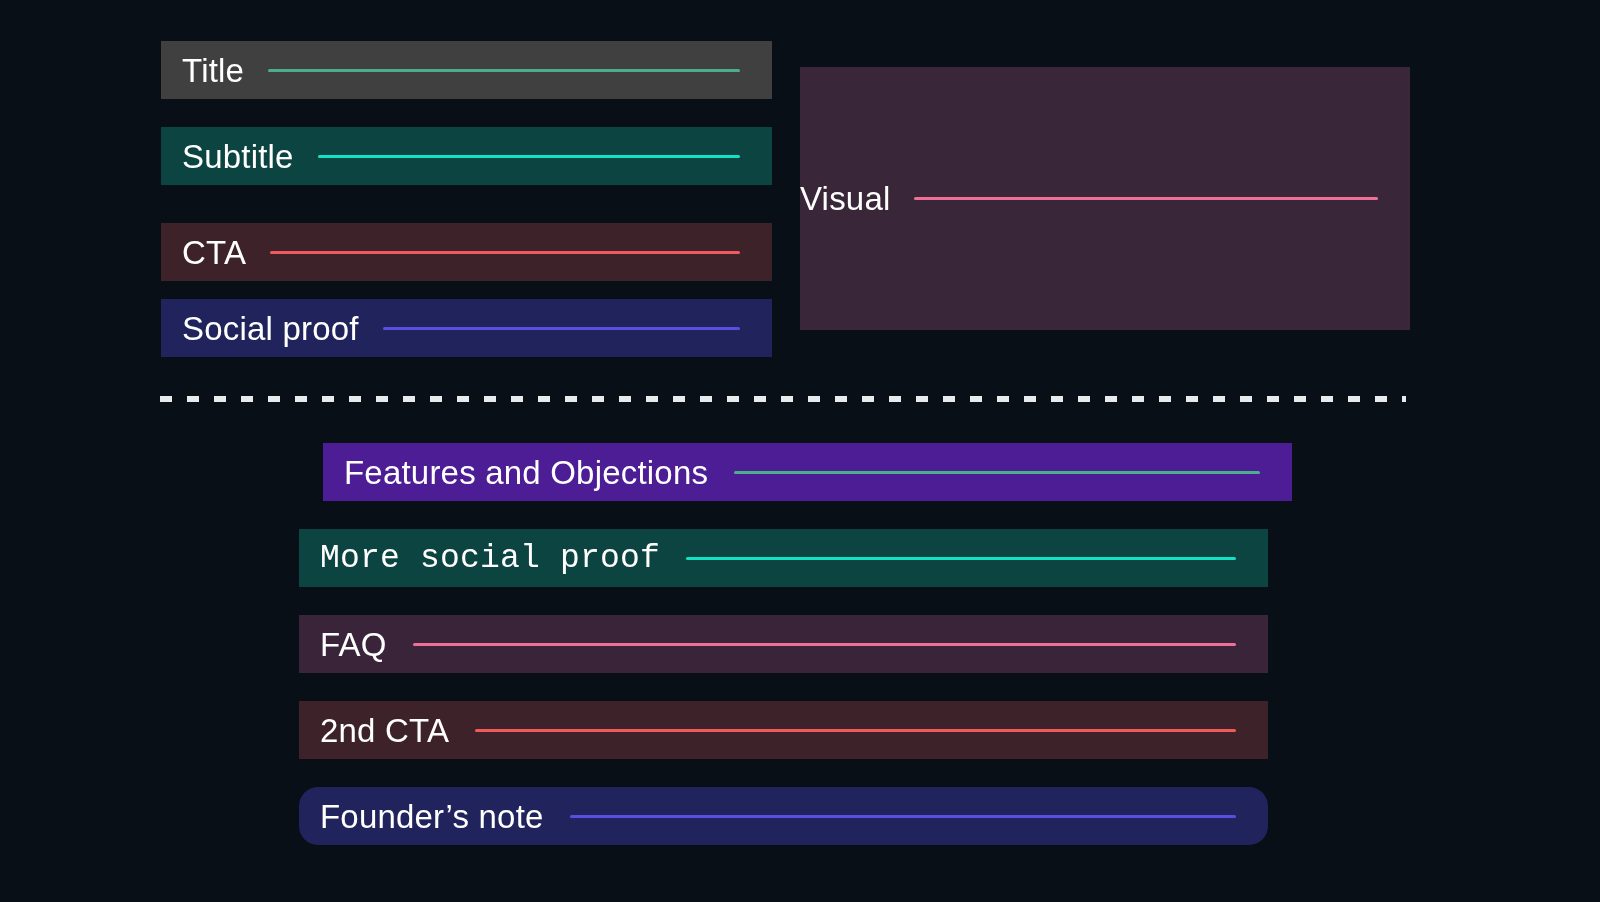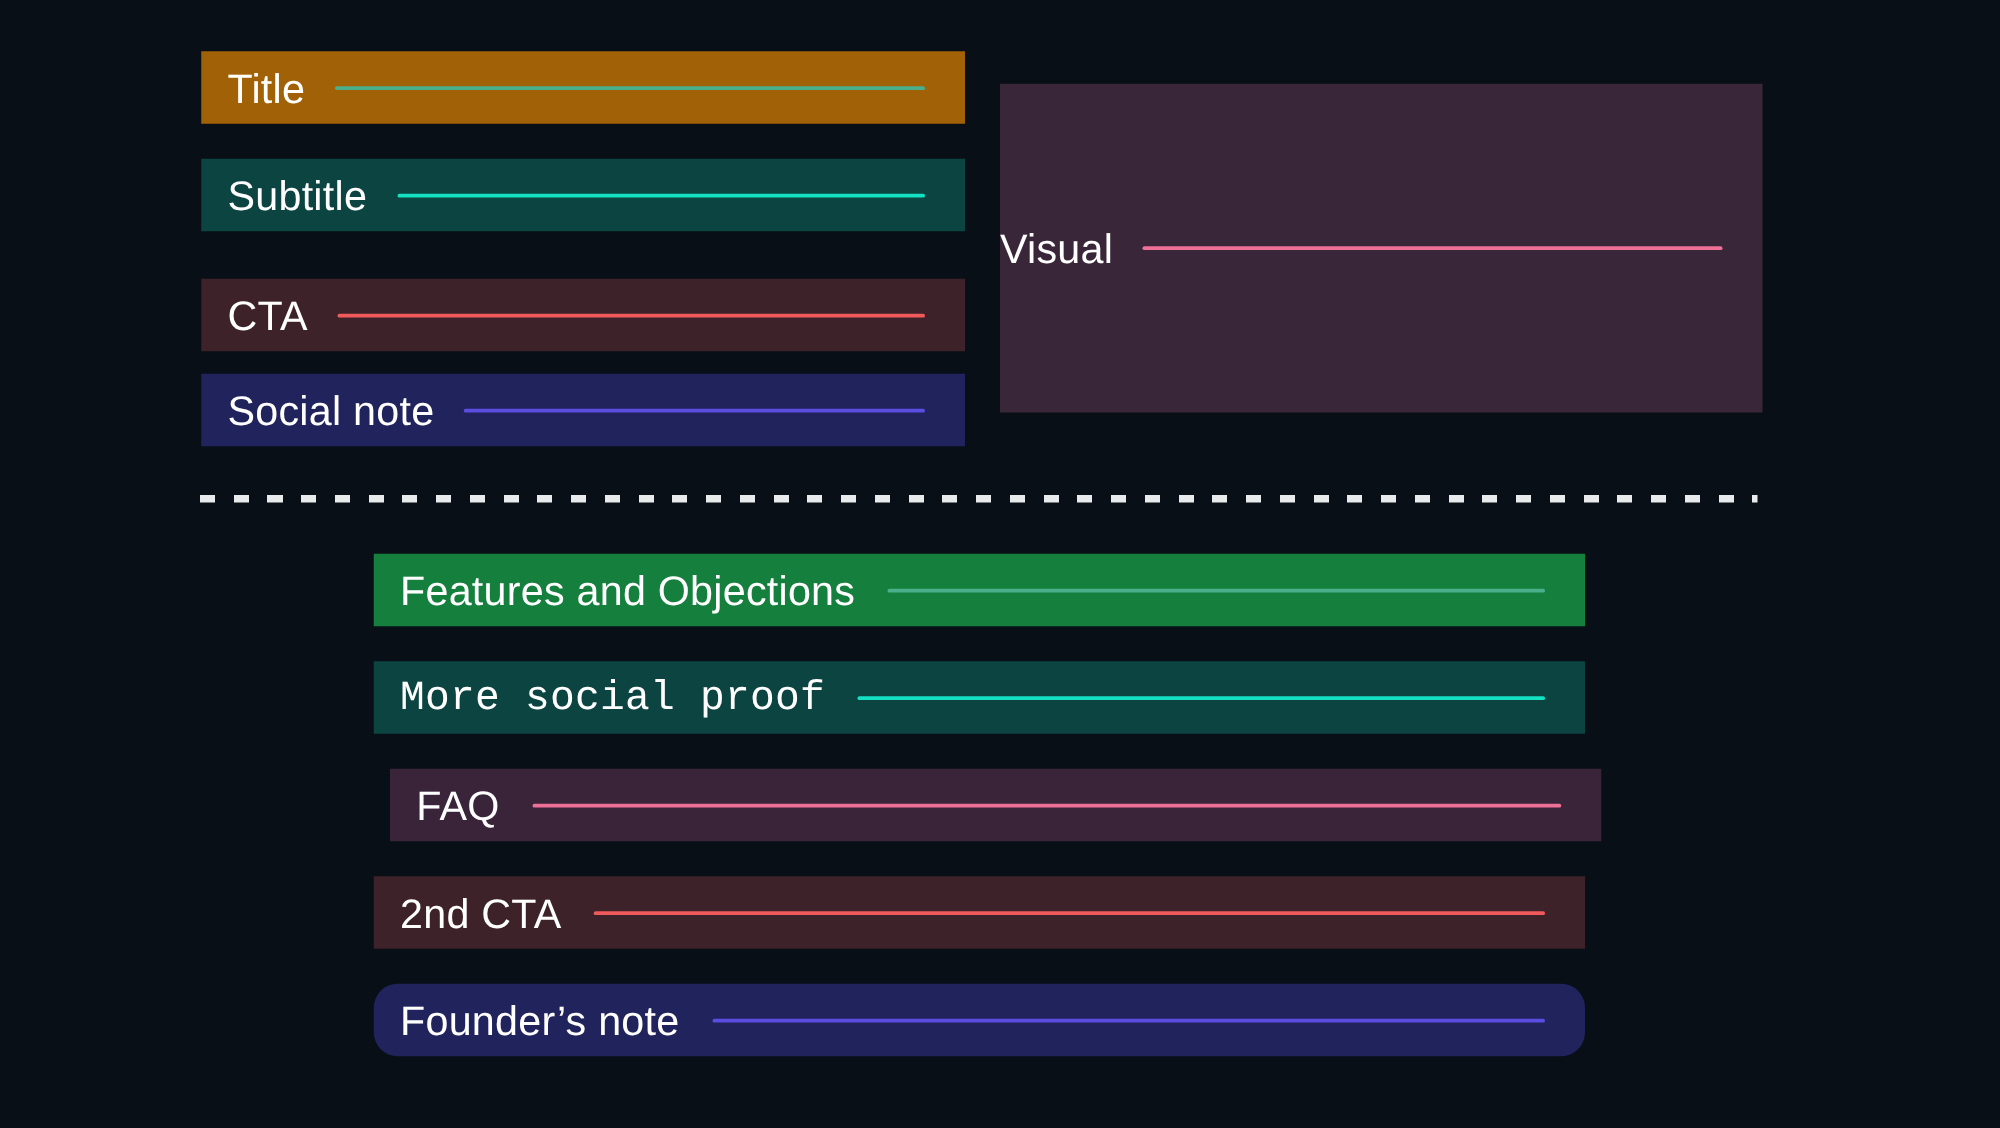--- a/index.html
+++ b/index.html
@@ -107,58 +107,58 @@
   #body-social    { top: 529px; background: #0b4441; font-family: Liberation Mono, monospace; }
   #body-faq       { top: 615px; background: #39243a; }
   #body-cta2      { top: 701px; background: #3d2229; }
   #body-founder   { top: 787px; background: #21235c; }
 </style>
 </head>
 <body style="background: rgb(8, 15, 22);">
 
 <div id="canvas">
 
-  <div class="block hero-block" id="hero-title" style="background: #a16207;">
+  <div class="block hero-block" id="hero-title" style="background: #404040;">
     <span class="block-label">Title</span>
     <span class="rule" style="background: rgb(76, 175, 140);"></span>
   </div>
 
   <div class="block hero-block" id="hero-subtitle" style="background: rgb(11, 68, 65);">
     <span class="block-label">Subtitle</span>
     <span class="rule" style="background: rgb(20, 224, 196);"></span>
   </div>
 
   <div class="block hero-block" id="hero-cta" style="background: rgb(61, 34, 41);">
     <span class="block-label">CTA</span>
     <span class="rule" style="background: rgb(240, 90, 90);"></span>
   </div>
 
   <div class="block hero-block" id="hero-social" style="background: rgb(33, 35, 92);">
-    <span class="block-label">Social note</span>
+    <span class="block-label">Social proof</span>
     <span class="rule" style="background: rgb(91, 77, 224);"></span>
   </div>
 
   <div id="visual-panel" style="background: rgb(58, 38, 57);">
     <span class="block-label">Visual</span>
     <span class="rule" style="background: rgb(238, 112, 150);"></span>
   </div>
 
   <div id="section-divider" style="background-image: repeating-linear-gradient(to right, rgb(232, 234, 236) 0px, rgb(232, 234, 236) 12px, rgba(0, 0, 0, 0) 12px, rgba(0, 0, 0, 0) 27px);"></div>
 
-  <div class="block body-block" id="body-features" style="background: #15803d;">
+  <div class="block body-block" id="body-features" style="background: #4c1d95; margin-left: 24px;">
     <span class="block-label">Features and Objections</span>
     <span class="rule" style="background: rgb(76, 175, 140);"></span>
   </div>
 
   <div class="block body-block" id="body-social" style="background: rgb(11, 68, 65);">
     <span class="block-label">More social proof</span>
     <span class="rule" style="background: rgb(20, 224, 196);"></span>
   </div>
 
-  <div class="block body-block" id="body-faq" style="background: rgb(57, 36, 58); margin-left: 13px;">
+  <div class="block body-block" id="body-faq" style="background: rgb(57, 36, 58);">
     <span class="block-label">FAQ</span>
     <span class="rule" style="background: rgb(238, 112, 150);"></span>
   </div>
 
   <div class="block body-block" id="body-cta2" style="background: rgb(61, 34, 41);">
     <span class="block-label">2nd CTA</span>
     <span class="rule" style="background: rgb(240, 90, 90);"></span>
   </div>
 
   <div class="block body-block" id="body-founder" style="background: rgb(33, 35, 92); border-radius: 19px;">

